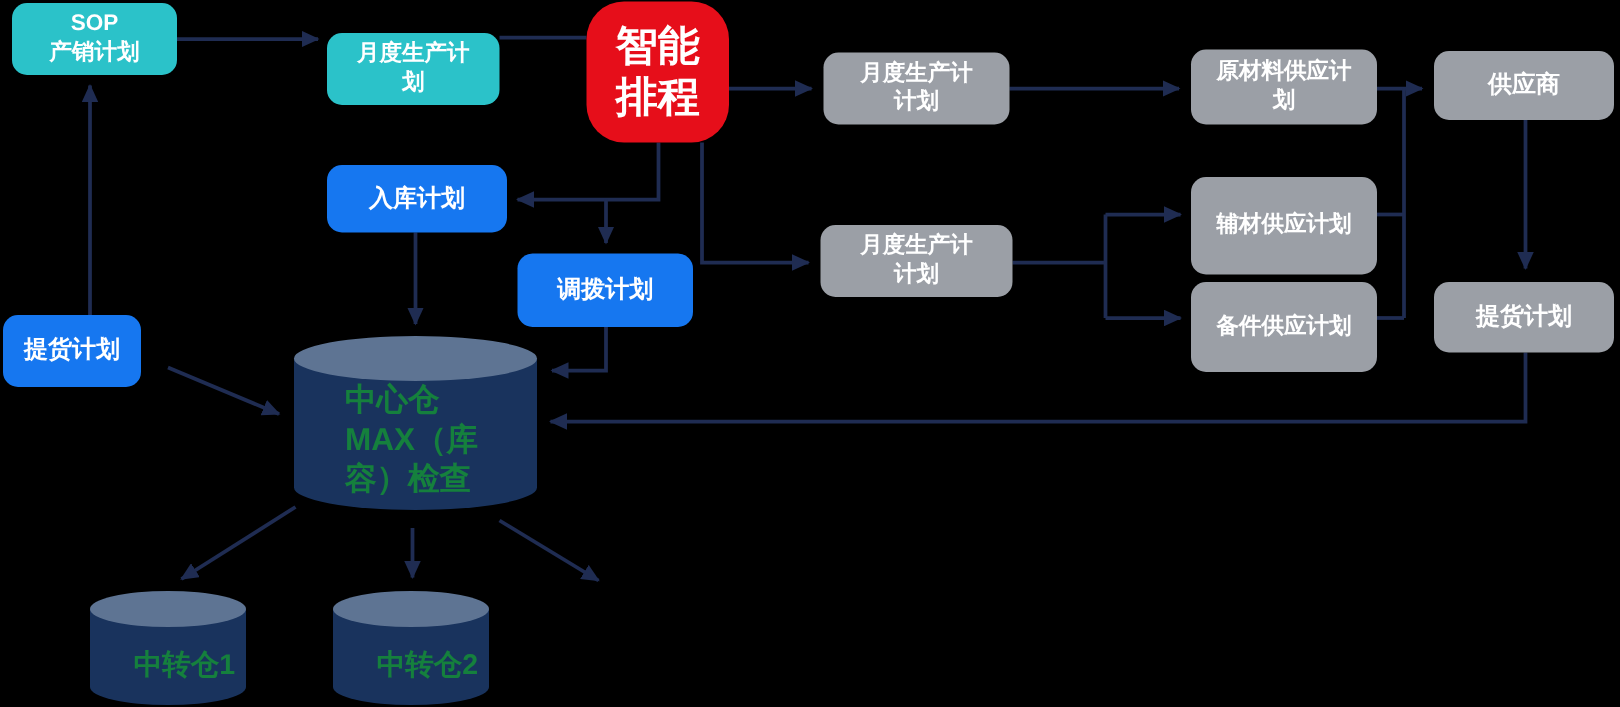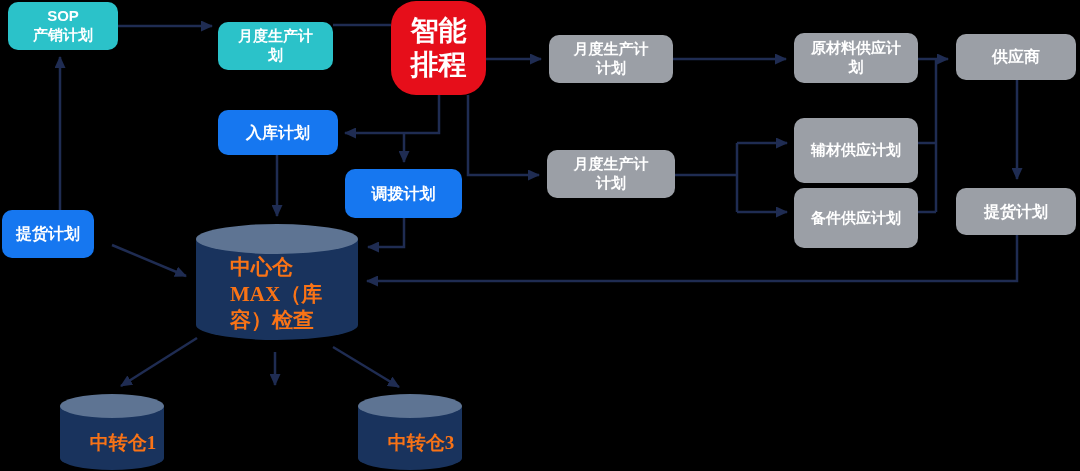--- a/index.html
+++ b/index.html
@@ -29,21 +29,21 @@
   #node-shortterm{left:547px;top:150px;width:128px;height:48px;font-size:15px;}
   #node-aux{left:794px;top:118px;width:124px;height:65px;font-size:15px;}
   #node-spare{left:794px;top:188px;width:124px;height:60px;font-size:15px;}
   #node-delivery{left:956px;top:188px;width:120px;height:47px;}
   #node-pickup{left:2px;top:210px;width:92px;height:48px;}
 
   .cylinder{position:absolute;z-index:2;}
   .cyl-top{position:absolute;left:0;right:0;top:0;border-radius:50%;background:#5e7493;z-index:2;}
   .cyl-body{position:absolute;left:0;right:0;bottom:0;background:#19335d;z-index:1;}
   .cyl-label{
-    position:absolute;z-index:3;color:#f97316;font-weight:bold;white-space:pre-line;font-family:Liberation Serif, serif;
+    position:absolute;z-index:3;color:#15803d;font-weight:bold;white-space:pre-line;
   }
   #cyl-central{left:196px;top:224px;width:162px;height:116px;}
   #cyl-central .cyl-top{height:30px;}
   #cyl-central .cyl-body{top:15px;border-radius:0 0 81px 81px / 0 0 15px 15px;}
   #cyl-central .cyl-label{left:34px;top:30px;font-size:21px;line-height:1.27;text-align:left;}
 
   .cyl-small{width:104px;height:76px;}
   .cyl-small .cyl-top{height:24px;}
   .cyl-small .cyl-body{top:12px;border-radius:0 0 52px 52px / 0 0 12px 12px;}
   .cyl-small .cyl-label{left:0;right:0;top:36px;font-size:19px;text-align:center;padding-left:22px;}
@@ -129,20 +129,20 @@
 MAX（库
 容）检查</div>
   </div>
 
   <div class="cylinder cyl-small" id="cyl-t1">
     <div class="cyl-top"></div>
     <div class="cyl-body"></div>
     <div class="cyl-label">中转仓1</div>
   </div>
 
-
-  <div class="cylinder cyl-small" id="cyl-t3">
+  <div class="cylinder cyl-small" id="cyl-t2">
     <div class="cyl-top"></div>
     <div class="cyl-body"></div>
-    <div class="cyl-label">中转仓3</div>
+    <div class="cyl-label">中转仓2</div>
   </div>
+
 
 </div>
 
 </body></html>

